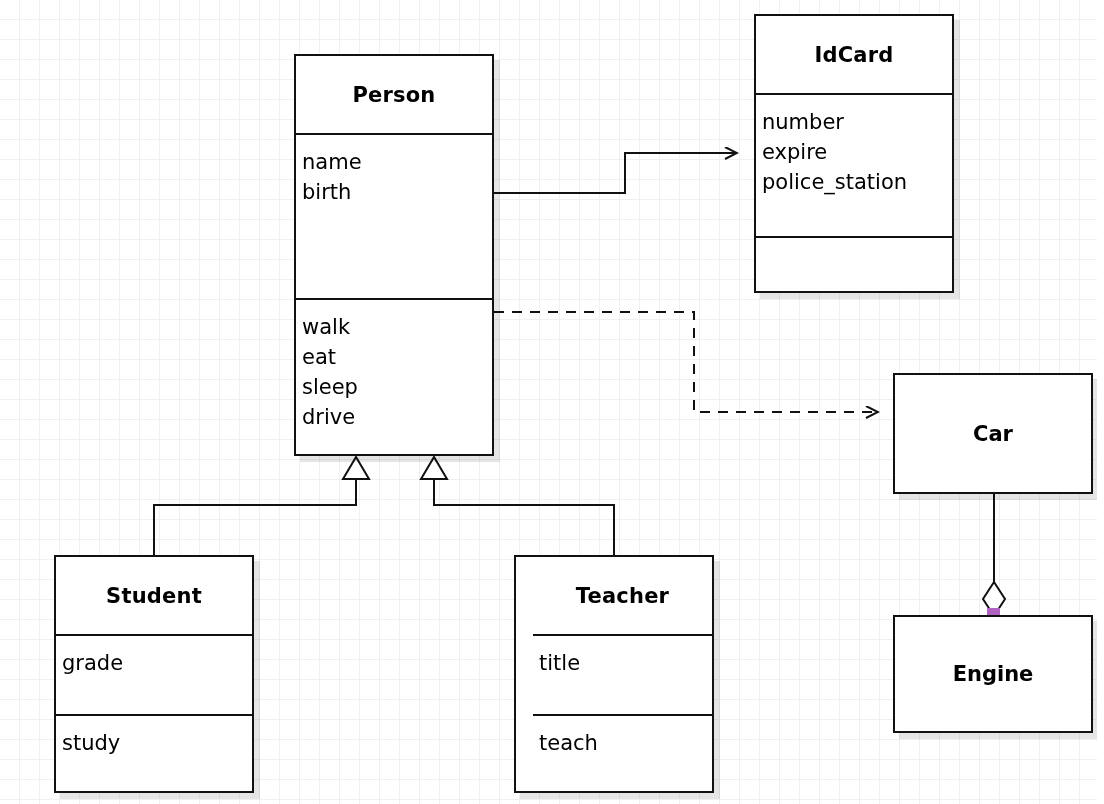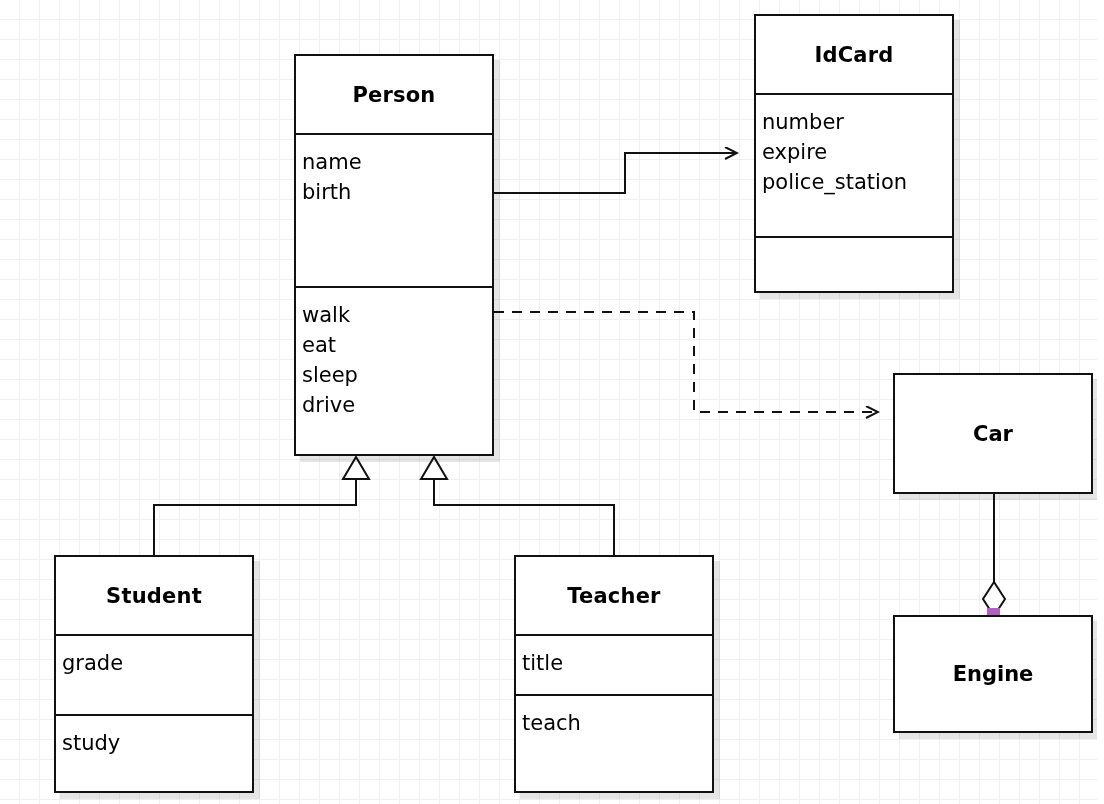--- a/index.html
+++ b/index.html
@@ -130,21 +130,21 @@
 
   <div class="handle" style="left:987px; top:467px;"></div>
   <div class="handle" style="left:987px; top:608px;"></div>
 
   <div class="uml-class" style="left:294px; top:54px; width:200px; height:402px;">
     <div class="compartment cls-title" style="height:77px;">Person</div>
     <div class="compartment cls-members" style="height:153px;">
       <div class="member">name</div>
       <div class="member">birth</div>
     </div>
-    <div class="compartment cls-members" style="height:168px;">
+    <div class="compartment cls-members" style="height:168px;margin-top:12px;">
       <div class="member">walk</div>
       <div class="member">eat</div>
       <div class="member">sleep</div>
       <div class="member">drive</div>
     </div>
   </div>
 
   <div class="uml-class" style="left:754px; top:14px; width:200px; height:279px;">
     <div class="compartment cls-title" style="height:77px;">IdCard</div>
     <div class="compartment cls-members" style="height:143px;">
@@ -158,23 +158,23 @@
   <div class="uml-class" style="left:54px; top:555px; width:200px; height:238px;">
     <div class="compartment cls-title" style="height:77px;">Student</div>
     <div class="compartment cls-members" style="height:80px;">
       <div class="member">grade</div>
     </div>
     <div class="compartment cls-members" style="height:80px;">
       <div class="member">study</div>
     </div>
   </div>
 
-  <div class="uml-class" style="left:514px; top:555px; width:200px; height:238px;">
+  <div class="uml-class" style="left:514px; top:555px; width:200px; height:238px;padding-left:17px;">
     <div class="compartment cls-title" style="height:77px;">Teacher</div>
-    <div class="compartment cls-members" style="height:60px;">
+    <div class="compartment cls-members" style="height:80px;">
       <div class="member">title</div>
     </div>
     <div class="compartment cls-members" style="height:80px;">
       <div class="member">teach</div>
     </div>
   </div>
 
   <div class="uml-class" style="left:893px; top:373px; width:200px; height:121px;">
     <div class="cls-solo">Car</div>
   </div>

